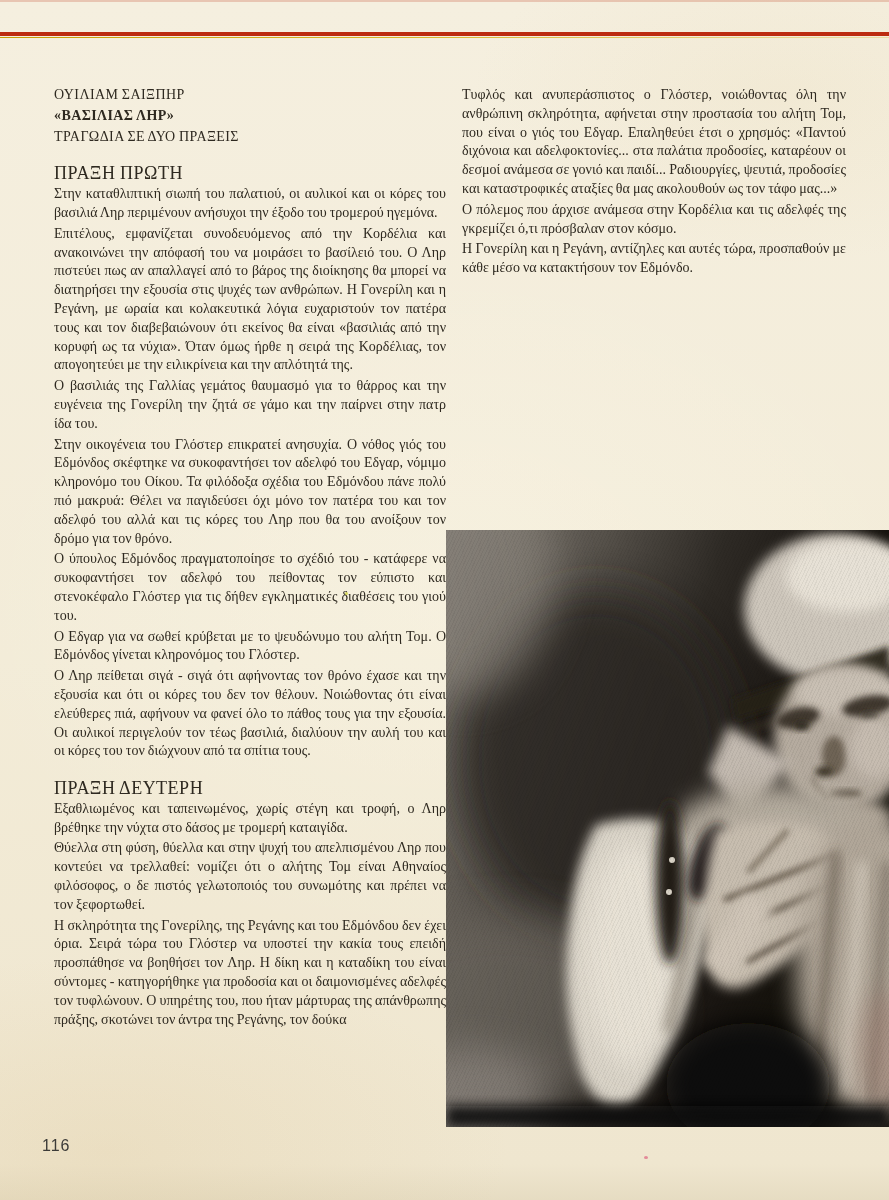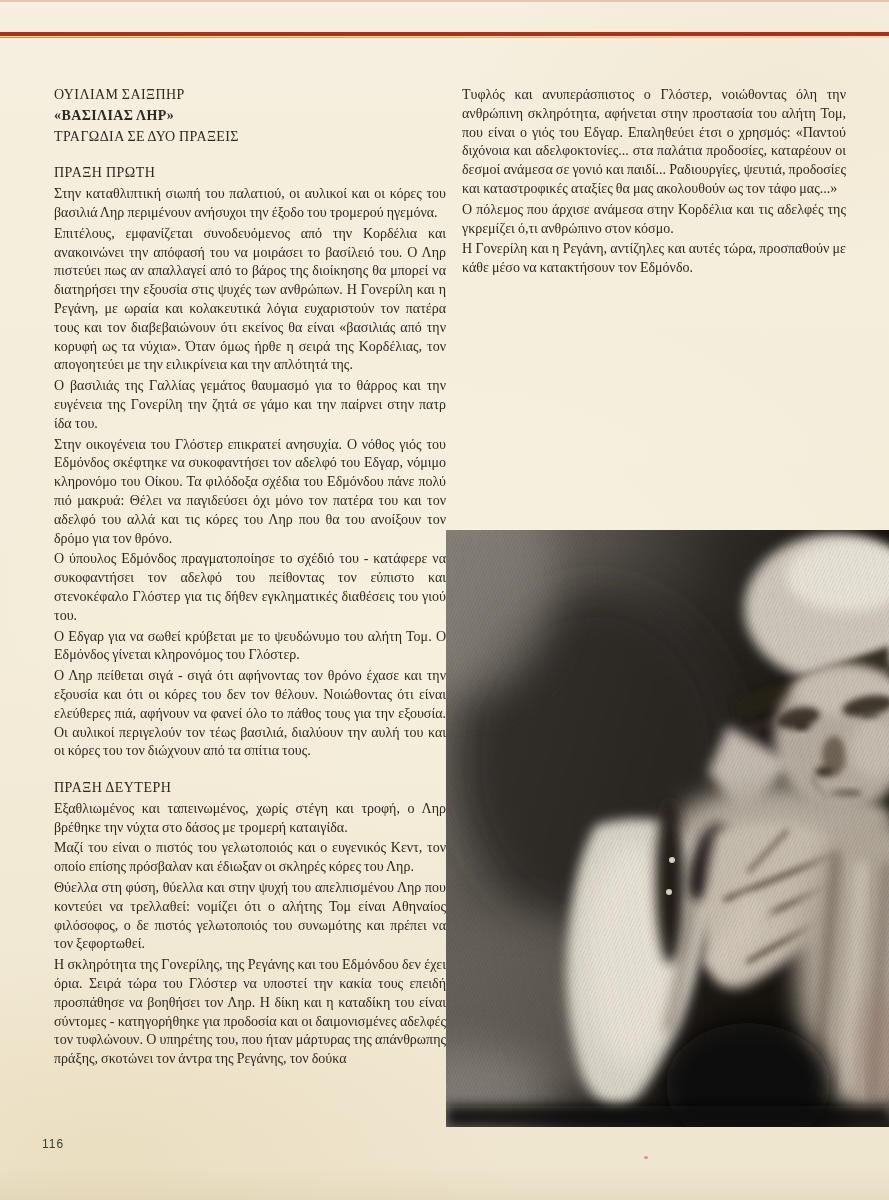--- a/index.html
+++ b/index.html
@@ -19,24 +19,24 @@
   .edge-top  { position:absolute; left:0; top:0; width:100%; height:2px; background:rgba(196,90,60,.28); }
 
   .col { position:absolute; top:84px; font-size:14px; line-height:18.8px;
          text-align:justify; word-spacing:-0.4px; }
   .col-left  { left:52px;  width:396px; max-height:1052px; overflow:hidden; }
   .col-right { left:460px; width:388px; }
   .col p { margin:2px; }
   .kicker   { letter-spacing:.4px; }
   .title    { font-weight:bold; letter-spacing:.4px; }
   .subtitle { letter-spacing:.4px; }
-  .act-heading { margin-top:18px !important; letter-spacing:.5px; font-size:14px; }
+  .act-heading { margin-top:18px !important; letter-spacing:.5px; font-size:18px; }
 
   .page-num { position:absolute; left:42px; top:1137px;
-              font-family:"Liberation Sans", sans-serif; font-size:12px;
+              font-family:"Liberation Sans", sans-serif; font-size:16px;
               letter-spacing:1px; color:#3c3b38; }
 
   .photo { position:absolute; left:446px; top:530px; width:443px; height:597px;
            box-shadow: inset 0 0 40px rgba(0,0,0,.35); }
   .photo svg { display:block; width:100%; height:100%; }
   .grain { position:absolute; inset:0; pointer-events:none;
            background-image:repeating-linear-gradient(115deg,
              rgba(0,0,0,.055) 0px, rgba(0,0,0,.055) 1px,
              transparent 1px, transparent 3px); }
 
@@ -62,28 +62,27 @@
     <p>Στην καταθλιπτική σιωπή του παλατιού, οι αυλικοί και οι κόρες του βασιλιά Ληρ περιμένουν ανήσυχοι την έξοδο του τρομερού ηγεμόνα.</p>
     <p>Επιτέλους, εμφανίζεται συνοδευόμενος από την Κορδέλια και ανακοινώνει την απόφασή του να μοιράσει το βασίλειό του. Ο Ληρ πιστεύει πως αν απαλλαγεί από το βάρος της διοίκησης θα μπορεί να διατηρήσει την εξουσία στις ψυχές των ανθρώπων. Η Γονερίλη και η Ρεγάνη, με ωραία και κολακευτικά λόγια ευχαριστούν τον πατέρα τους και τον διαβεβαιώνουν ότι εκείνος θα είναι «βασιλιάς από την κορυφή ως τα νύχια». Όταν όμως ήρθε η σειρά της Κορδέλιας, τον απογοητεύει με την ειλικρίνεια και την απλότητά της.</p>
     <p>Ο βασιλιάς της Γαλλίας γεμάτος θαυμασμό για το θάρρος και την ευγένεια της Γονερίλη την ζητά σε γάμο και την παίρνει στην πατρ ίδα του.</p>
     <p>Στην οικογένεια του Γλόστερ επικρατεί ανησυχία. Ο νόθος γιός του Εδμόνδος σκέφτηκε να συκοφαντήσει τον αδελφό του Εδγαρ, νόμιμο κληρονόμο του Οίκου. Τα φιλόδοξα σχέδια του Εδμόνδου πάνε πολύ πιό μακρυά: Θέλει να παγιδεύσει όχι μόνο τον πατέρα του και τον αδελφό του αλλά και τις κόρες του Ληρ που θα του ανοίξουν τον δρόμο για τον θρόνο.</p>
     <p>Ο ύπουλος Εδμόνδος πραγματοποίησε το σχέδιό του - κατάφερε να συκοφαντήσει τον αδελφό του πείθοντας τον εύπιστο και στενοκέφαλο Γλόστερ για τις δήθεν εγκληματικές διαθέσεις του γιού του.</p>
     <p>Ο Εδγαρ για να σωθεί κρύβεται με το ψευδώνυμο του αλήτη Τομ. Ο Εδμόνδος γίνεται κληρονόμος του Γλόστερ.</p>
     <p>Ο Ληρ πείθεται σιγά - σιγά ότι αφήνοντας τον θρόνο έχασε και την εξουσία και ότι οι κόρες του δεν τον θέλουν. Νοιώθοντας ότι είναι ελεύθερες πιά, αφήνουν να φανεί όλο το πάθος τους για την εξουσία. Οι αυλικοί περιγελούν τον τέως βασιλιά, διαλύουν την αυλή του και οι κόρες του τον διώχνουν από τα σπίτια τους.</p>
 
     <p class="act-heading">ΠΡΑΞΗ ΔΕΥΤΕΡΗ</p>
     <p>Εξαθλιωμένος και ταπεινωμένος, χωρίς στέγη και τροφή, ο Ληρ βρέθηκε την νύχτα στο δάσος με τρομερή καταιγίδα.</p>
-    <p>Μαζί του είναι ο πιστός του γελωτοποιός και ο ευγενικός Κεντ, τον οποίο επίσης πρόσβαλαν και έδιωξαν οι σκληρές κόρες του Ληρ.</p>
     <p>Θύελλα στη φύση, θύελλα και στην ψυχή του απελπισμένου Ληρ που κοντεύει να τρελλαθεί: νομίζει ότι ο αλήτης Τομ είναι Αθηναίος φιλόσοφος, ο δε πιστός γελωτοποιός του συνωμότης και πρέπει να τον ξεφορτωθεί.</p>
     <p>Η σκληρότητα της Γονερίλης, της Ρεγάνης και του Εδμόνδου δεν έχει όρια. Σειρά τώρα του Γλόστερ να υποστεί την κακία τους επειδή προσπάθησε να βοηθήσει τον Ληρ. Η δίκη και η καταδίκη του είναι σύντομες - κατηγορήθηκε για προδοσία και οι δαιμονισμένες αδελφές τον τυφλώνουν. Ο υπηρέτης του, που ήταν μάρτυρας της απάνθρωπης πράξης, σκοτώνει τον άντρα της Ρεγάνης, τον δούκα</p>
   </div>
 
   <div class="col col-right">
     <p>Τυφλός και ανυπεράσπιστος ο Γλόστερ, νοιώθοντας όλη την ανθρώπινη σκληρότητα, αφήνεται στην προστασία του αλήτη Τομ, που είναι ο γιός του Εδγαρ. Επαληθεύει έτσι ο χρησμός: «Παντού διχόνοια και αδελφοκτονίες... στα παλάτια προδοσίες, καταρέουν οι δεσμοί ανάμεσα σε γονιό και παιδί... Ραδιουργίες, ψευτιά, προδοσίες και καταστροφικές αταξίες θα μας ακολουθούν ως τον τάφο μας...»</p>
-    <p>Ο πόλεμος που άρχισε ανάμεσα στην Κορδέλια και τις αδελφές της γκρεμίζει ό,τι ανθρώπινο στον κόσμο.</p>
+    <p>Ο πόλεμος που άρχισε ανάμεσα στην Κορδέλια και τις αδελφές της γκρεμίζει ό,τι πρόσβαλαν στον κόσμο.</p>
     <p>Η Γονερίλη και η Ρεγάνη, αντίζηλες και αυτές τώρα, προσπαθούν με κάθε μέσο να κατακτήσουν τον Εδμόνδο.</p>
   </div>
 
   <div class="photo" role="img" aria-label="Black-and-white production photo: white-haired actor as Lear with headband, robes and clasped hands against a dark stage background">
     <svg viewBox="0 0 443 597" preserveAspectRatio="none">
       <defs>
         <linearGradient id="pbg" x1="0%" y1="0%" x2="100%" y2="40%">
           <stop offset="0%" stop-color="#7d7870"></stop>
           <stop offset="30%" stop-color="#58534c"></stop>
           <stop offset="55%" stop-color="#2e2a25"></stop>

